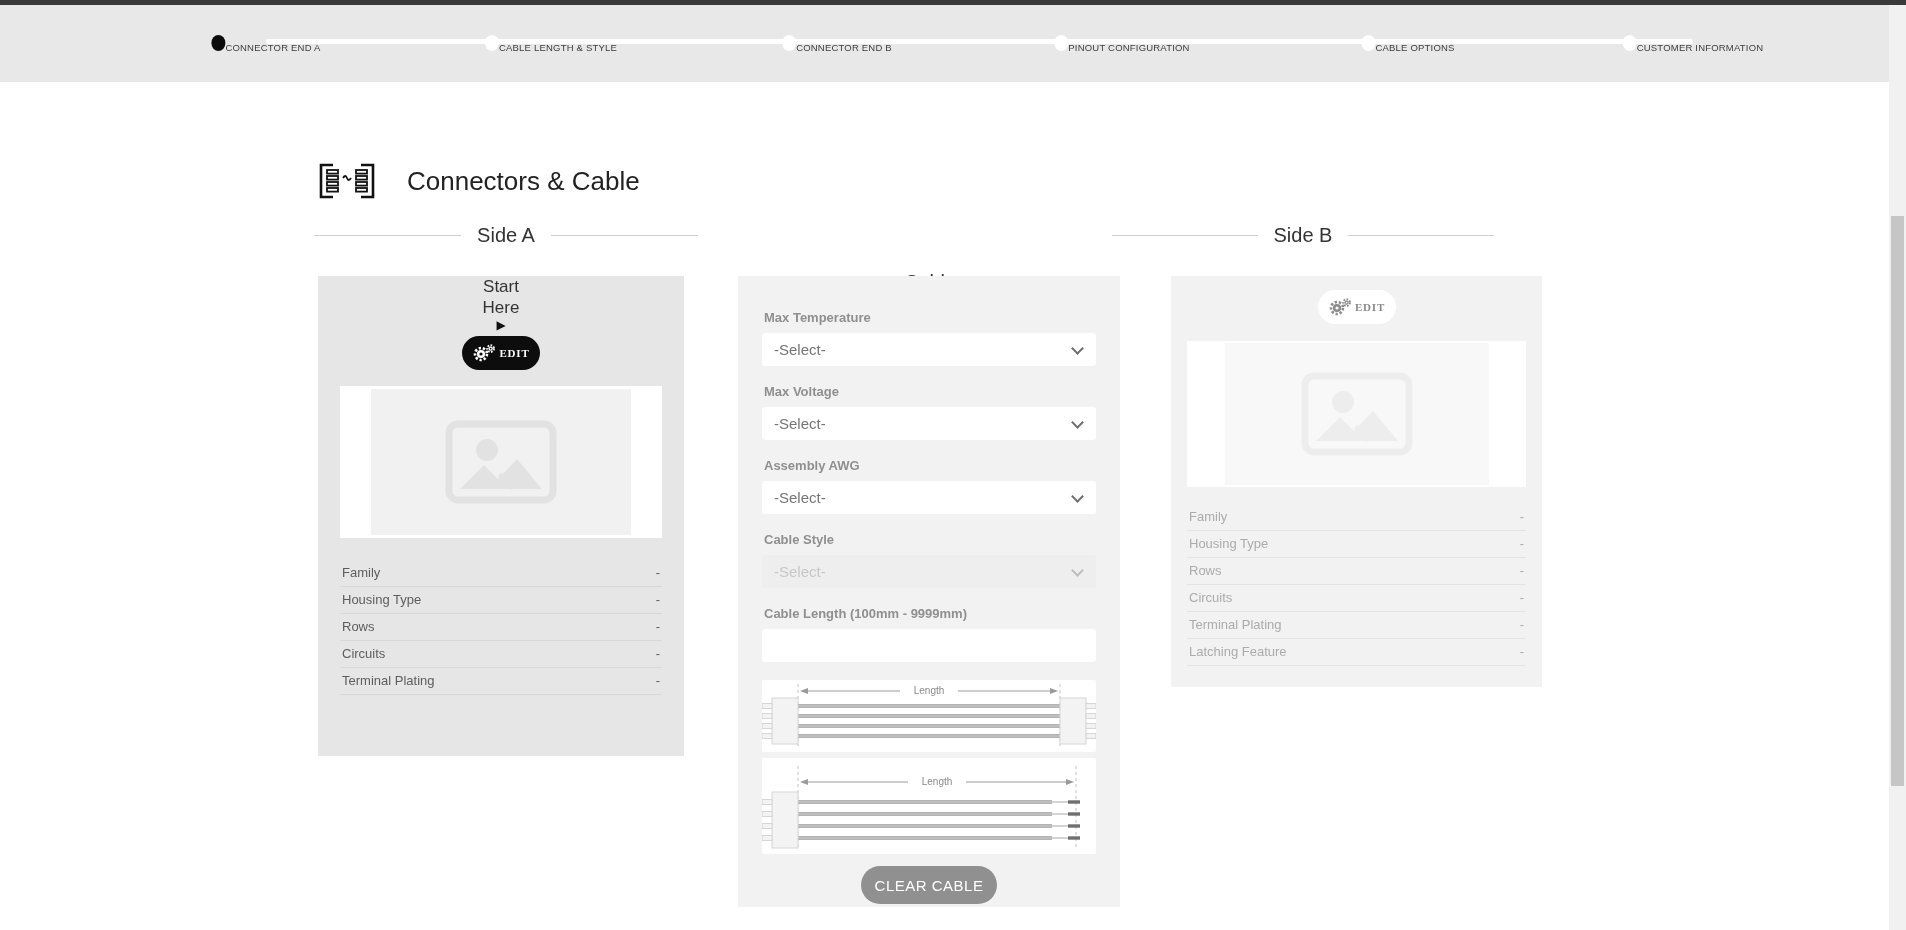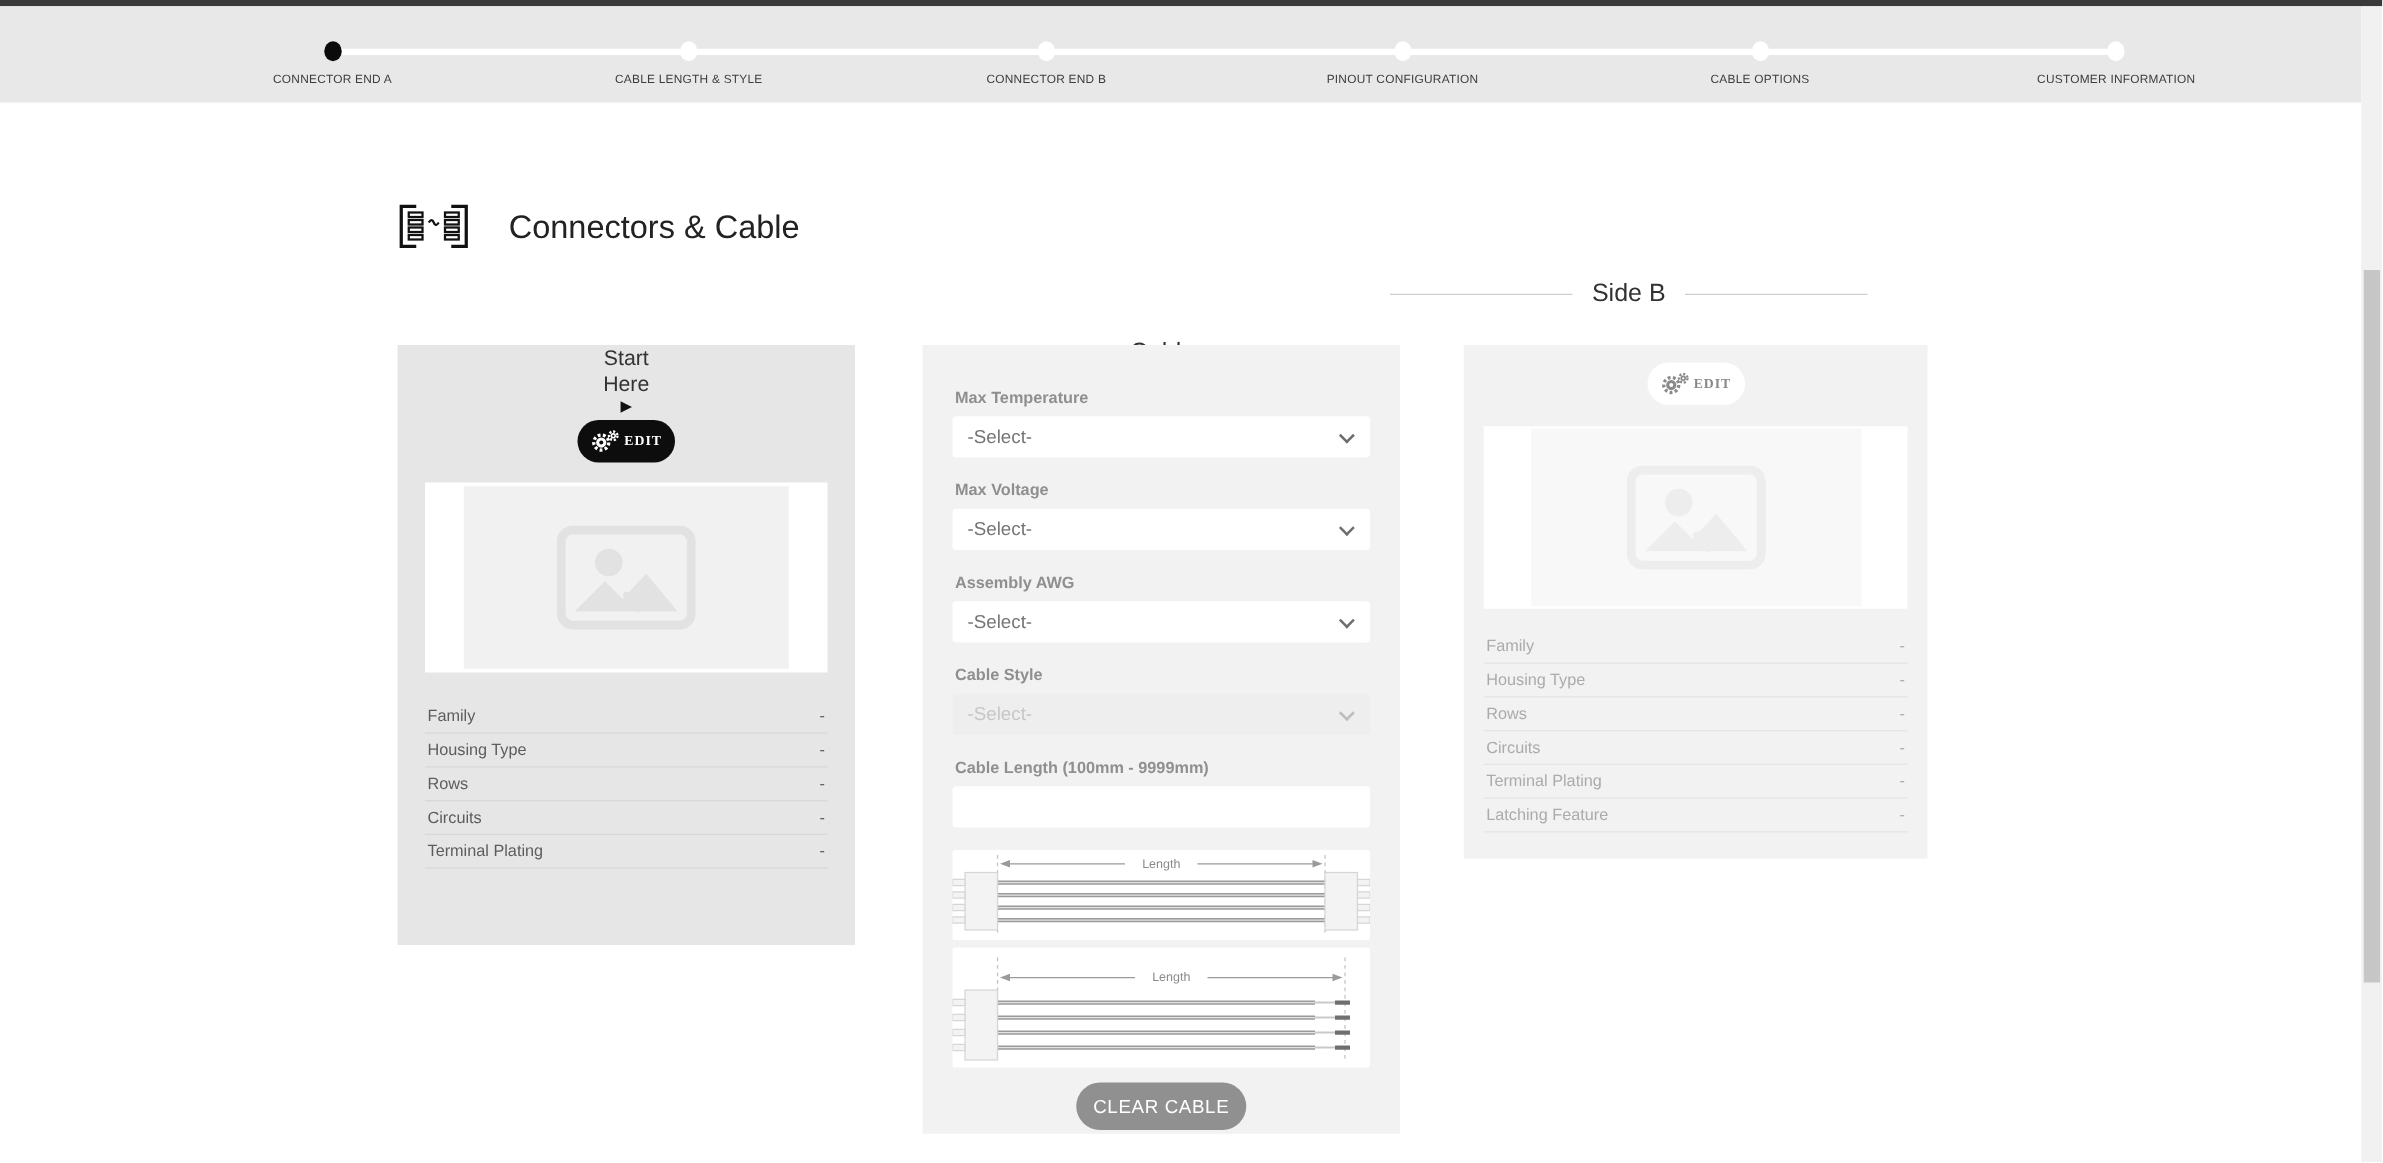--- a/index.html
+++ b/index.html
@@ -10,21 +10,21 @@
   
   .topbar { position:absolute; top:0; left:0; width:1906px; height:5px; background:#3a3a3a; }
 
   
   .scrollbar-track { position:absolute; top:5px; right:0; width:17px; height:925px; background:#f1f1f1; }
   .scrollbar-thumb { position:absolute; top:211px; left:2px; width:13px; height:570px; background:#c6c6c6; }
 
   
   .stepper { position:absolute; top:5px; left:0; width:1889px; height:77px; background:#e8e8e8; }
   .stepper-track { position:absolute; left:266px; top:34px; width:1427px; height:5px; background:#ffffff; border-radius:3px; }
-  .step { position:absolute; top:28px; transform:translateX(-50%); display:flex; flex-direction:column; align-items:center; cursor:pointer; }
+  .step { position:absolute; top:28px; transform:translateX(-50%); display:flex; flex-direction:row; align-items:center; cursor:pointer; }
   .step-circle { width:14px; height:16px; border-radius:50%; background:#ffffff; }
   .step.active .step-circle { background:#0b0b0b; }
   .step-label { margin-top:9px; font-size:9.5px; letter-spacing:.2px; color:#3d3d3d; white-space:nowrap; }
 
   
   .heading { position:absolute; left:318px; top:163px; display:flex; align-items:center; gap:31px; }
   .heading-title { font-size:26px; color:#222; }
 
   
   .col-header { position:absolute; top:224px; display:flex; align-items:center; gap:16px; }
@@ -135,20 +135,25 @@
         <rect x="38" y="7" width="11" height="3.6"></rect>
         <rect x="38" y="13" width="11" height="3.6"></rect>
         <rect x="38" y="19" width="11" height="3.6"></rect>
         <rect x="38" y="25" width="11" height="3.6"></rect>
         <path d="M25 15 q2.5 -4 4 0 q1.5 4 4 0"></path>
       </g>
     </svg>
     <div class="heading-title">Connectors &amp; Cable</div>
   </div>
 
+  <div class="col-header" id="header-a">
+    <div class="line"></div>
+    <div class="txt">Side A</div>
+    <div class="line"></div>
+  </div>
   <div class="col-header" id="header-cable">
     <div class="line"></div>
     <div class="txt">Cable</div>
     <div class="line"></div>
   </div>
   <div class="col-header" id="header-b">
     <div class="line"></div>
     <div class="txt">Side B</div>
     <div class="line"></div>
   </div>

